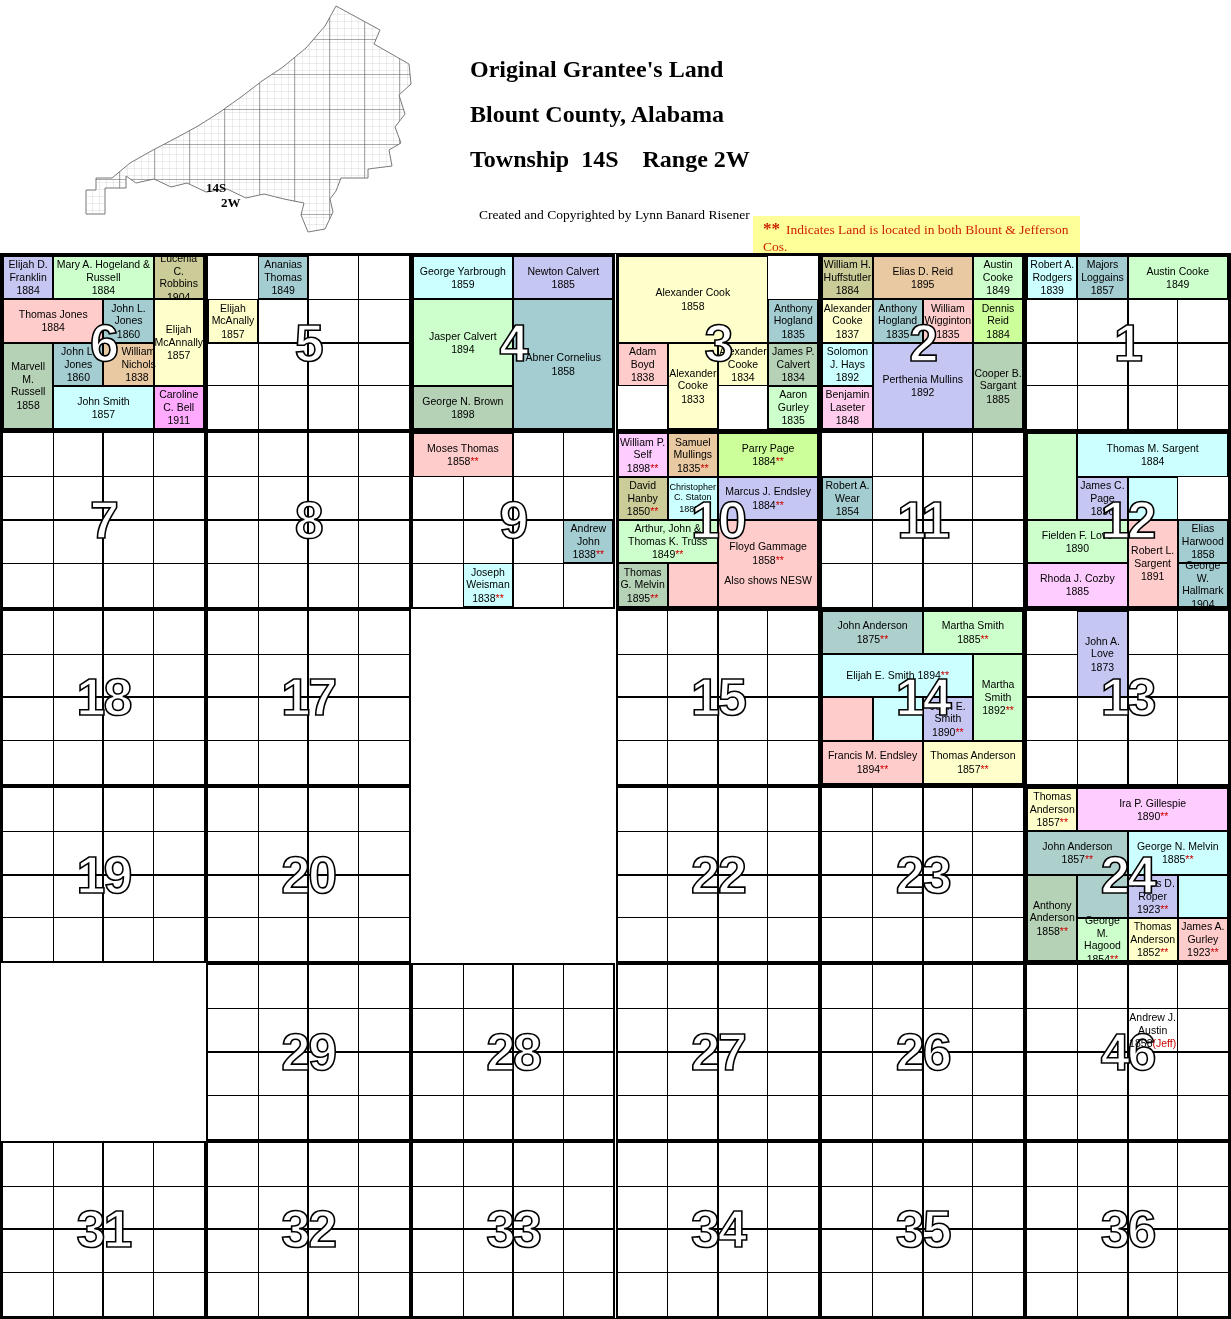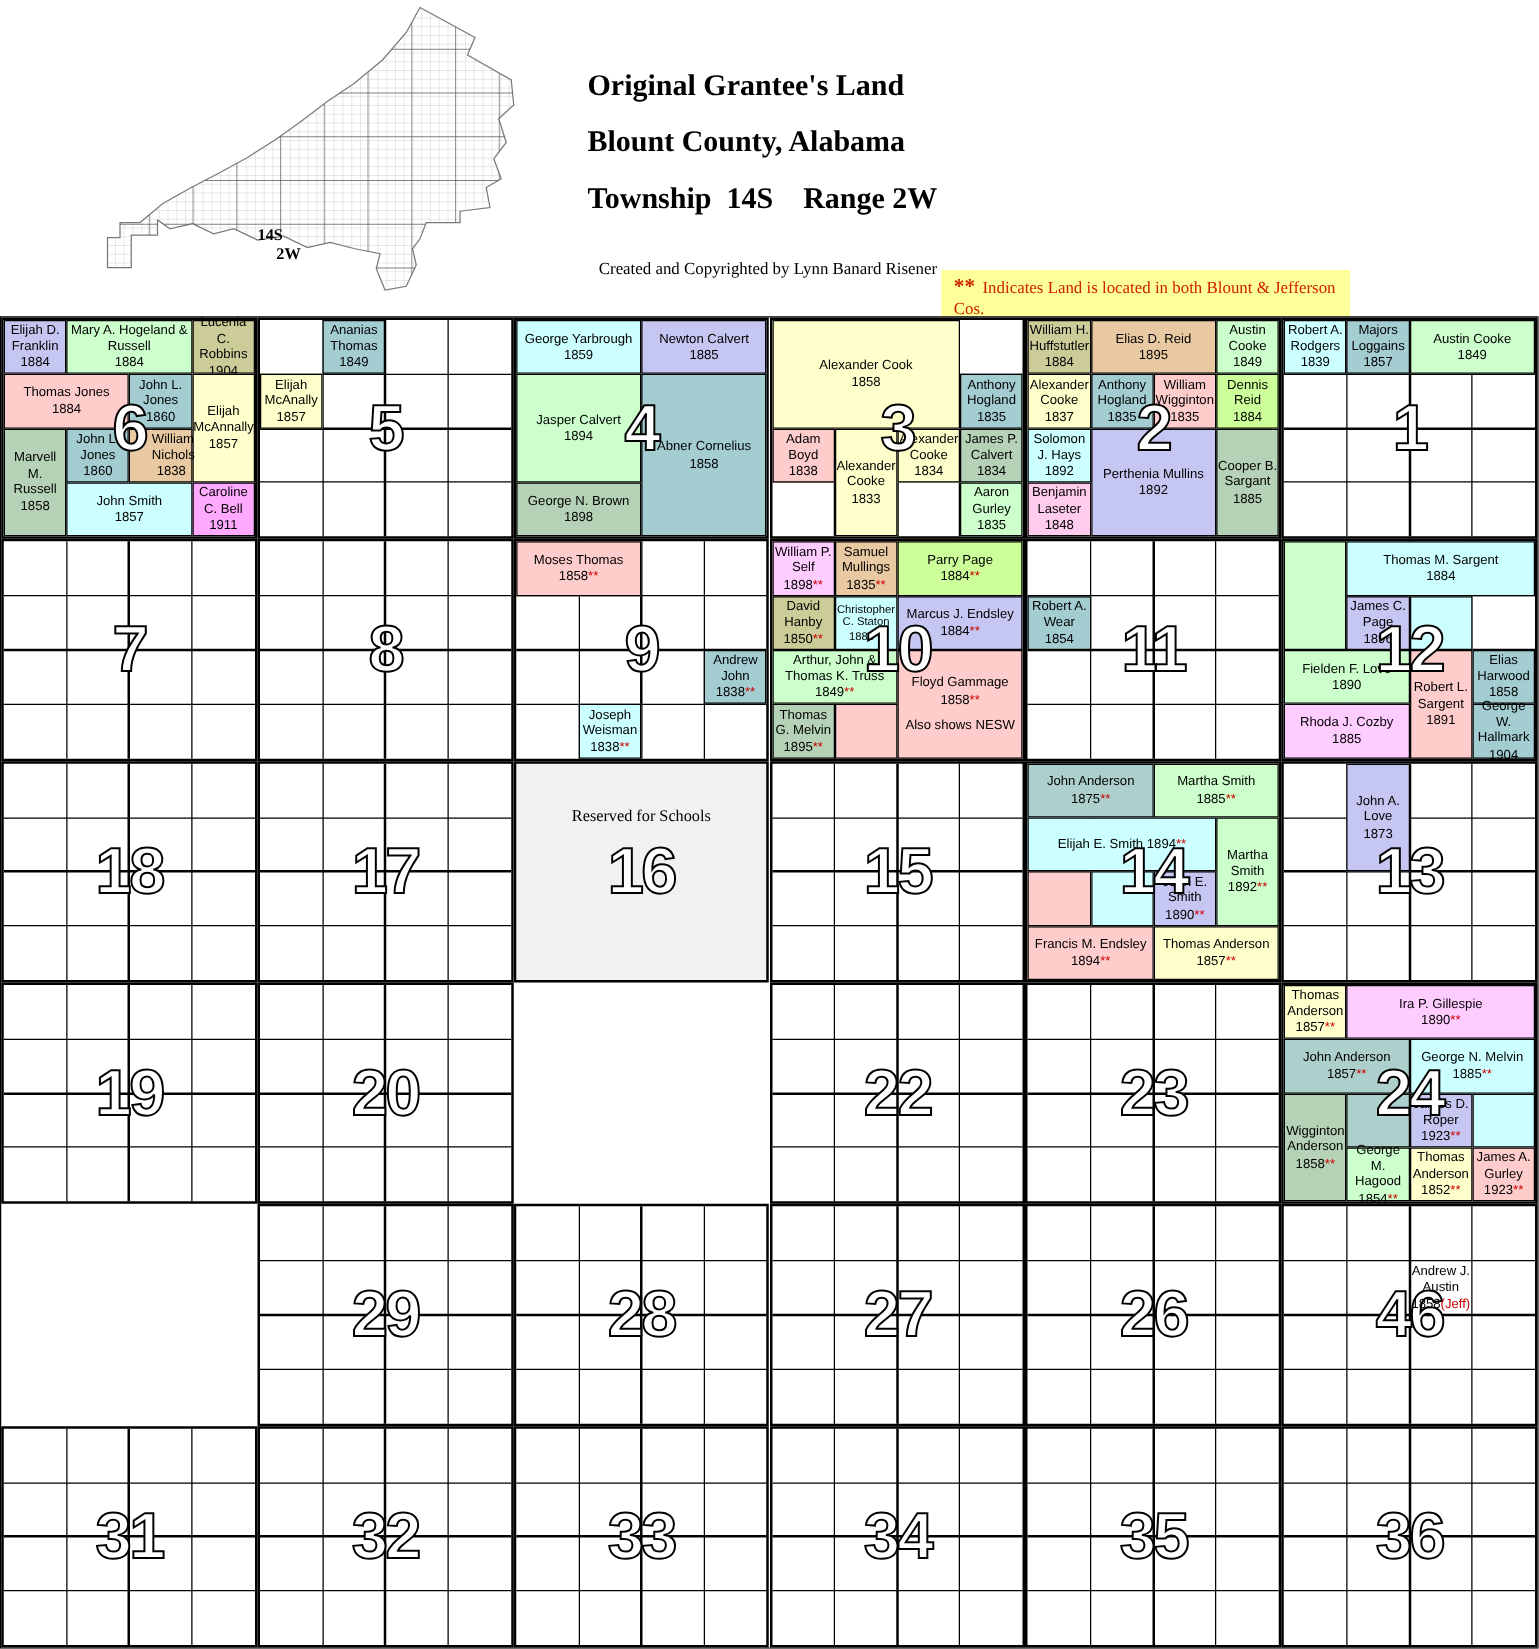--- a/index.html
+++ b/index.html
@@ -468,24 +468,20 @@
         </div>
       </div>
       <div class="secnum">12</div>
     </div>
     <div class="section" style="left: 0%; top: 33.3333%;">
       <div class="secnum">18</div>
     </div>
     <div class="section" style="left: 16.6667%; top: 33.3333%;">
       <div class="secnum">17</div>
     </div>
-    <div class="section" style="left: 33.3333%; top: 33.3333%; background: rgb(241, 241, 241);">
-      <div class="schools">Reserved for Schools</div>
-      <div class="secnum">16</div>
-    </div>
     <div class="section" style="left: 50%; top: 33.3333%;">
       <div class="secnum">15</div>
     </div>
     <div class="section" style="left: 66.6667%; top: 33.3333%;">
       <div class="parcel" style="left: 0%; top: 0%; width: 50%; height: 25%; background: rgb(174, 208, 205);">
         <div class="plabel">
           <span class="pname">John Anderson</span>
           <span class="pyear">1875<span class="red">**</span></span>
         </div>
       </div>
@@ -577,21 +573,21 @@
       </div>
       <div class="parcel" style="left: 75%; top: 50%; width: 25%; height: 25%; background: rgb(204, 255, 255);"></div>
       <div class="parcel" style="left: 50%; top: 50%; width: 25%; height: 25%; background: rgb(198, 198, 242);">
         <div class="plabel">
           <span class="pname">James D. Roper</span>
           <span class="pyear">1923<span class="red">**</span></span>
         </div>
       </div>
       <div class="parcel" style="left: 0%; top: 50%; width: 25%; height: 50%; background: rgb(182, 210, 182);">
         <div class="plabel">
-          <span class="pname">Wigginton Anderson</span>
+          <span class="pname">Anthony Anderson</span>
           <span class="pyear">1858<span class="red">**</span></span>
         </div>
       </div>
       <div class="parcel" style="left: 25%; top: 75%; width: 25%; height: 25%; background: rgb(204, 255, 204);">
         <div class="plabel">
           <span class="pname">George M. Hagood</span>
           <span class="pyear">1854<span class="red">**</span></span>
         </div>
       </div>
       <div class="parcel" style="left: 50%; top: 75%; width: 25%; height: 25%; background: rgb(255, 255, 204);">

